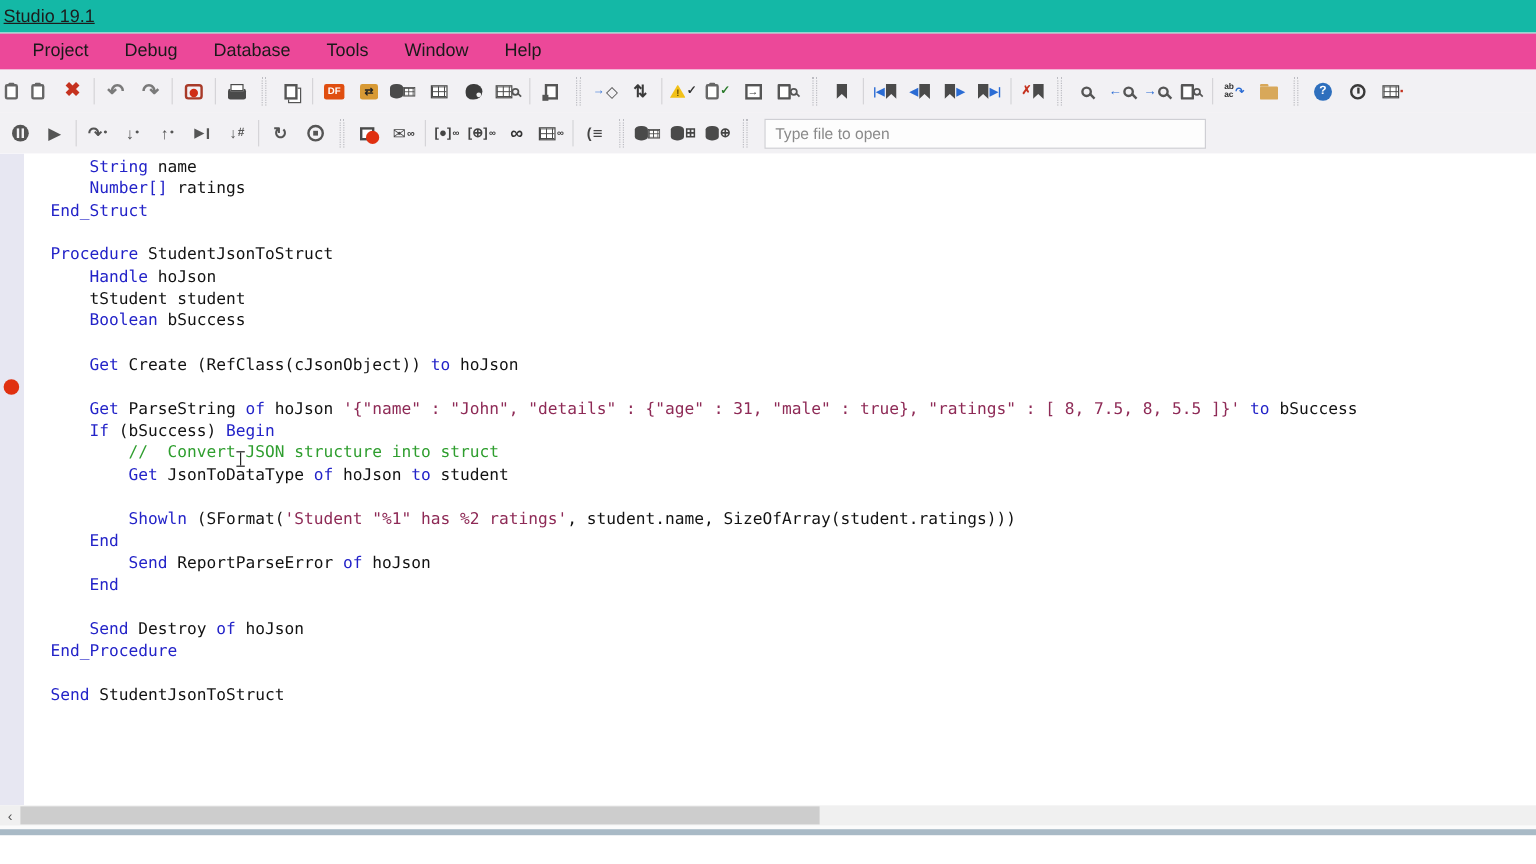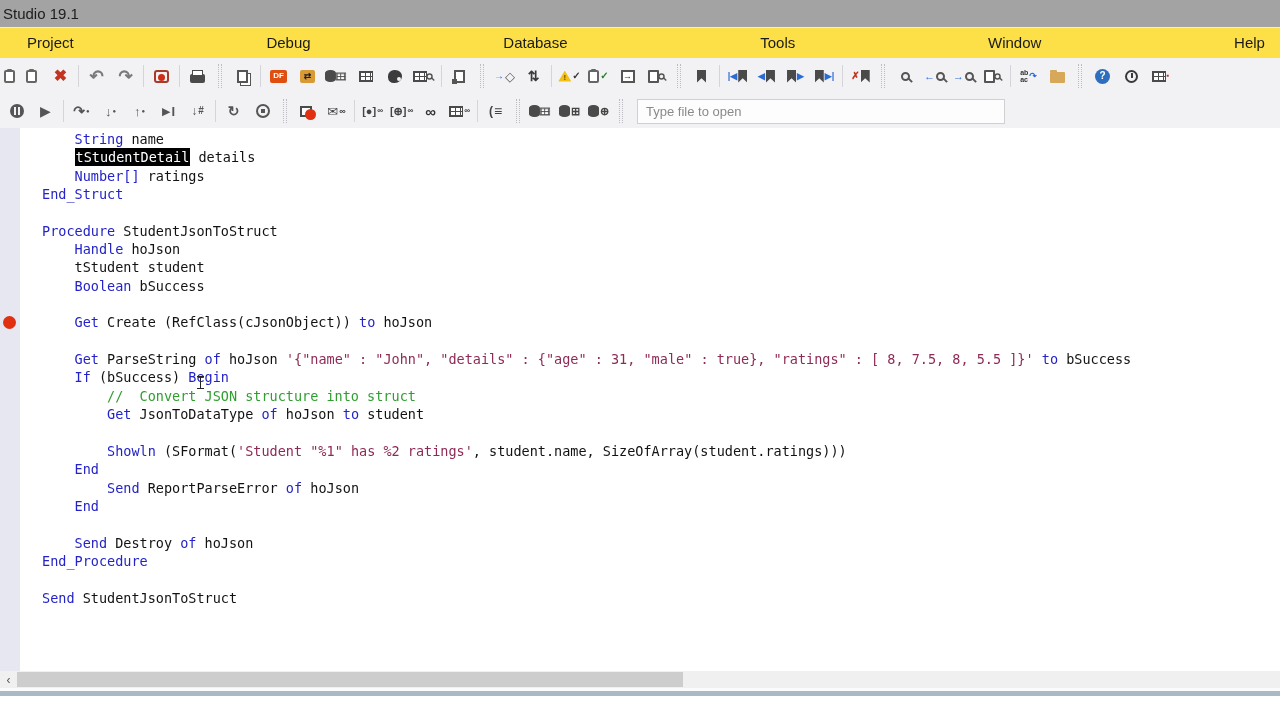--- a/index.html
+++ b/index.html
@@ -1,25 +1,25 @@
 <!DOCTYPE html>
 <html style="--c-keyword: #2323c8; --c-string: #8e2a56; --c-comment: #2f9e2f; --c-text: #121212; --c-highlight-bg: #000000; --c-highlight-text: #ffffff; --c-breakpoint: #e03010; --c-accent: #1a7fc1;"><head>
 <meta charset="utf-8">
 <style>
   * { margin:0; padding:0; box-sizing:border-box; }
   html,body { width:1280px; height:720px; overflow:hidden; background:#fff;
               font-family:"Liberation Sans", sans-serif; }
   #app { width:1280px; height:720px; display:flex; flex-direction:column; position:relative; }
 
   
-  #titlebar { height:28px; background:#a3a3a3; display:flex; align-items:center;
-              padding-left:3px; font-size:15px; color:#1c1c1c; border-bottom:1px solid #ececec; }
-
-  
-  #menubar { height:30px; background:#fde047; display:flex; align-items:center; padding-left:12px;justify-content:space-between; }
+  #titlebar { height:28px; background:#14b8a6; display:flex; align-items:center;
+              padding-left:3px; font-size:15px; color:#1c1c1c; border-bottom:1px solid #ececec;text-decoration:underline; }
+
+  
+  #menubar { height:30px; background:#ec4899; display:flex; align-items:center; padding-left:12px; }
   .menu-item { padding:0 15px; font-size:15px; color:#1a1a1a; line-height:30px; cursor:default; }
 
   
   .toolbar { background:#f2f1f4; display:flex; align-items:center; padding-left:2px; }
   #toolbar1 { height:36px; }
   #toolbar2 { height:34px; }
   .tbtn { width:29px; height:28px; display:flex; align-items:center; justify-content:center;
           gap:1px; flex:0 0 auto; }
   .sep  { width:1px; height:22px; background:#d5d4d8; margin:0 3px; flex:0 0 auto; }
   .grip { width:4px; height:24px; margin:0 6px; flex:0 0 auto;
@@ -360,21 +360,20 @@
     <input id="fileopen" type="text" placeholder="Type file to open" style="">
   </div>
 
 
   <div id="editor">
     <div id="gutter">
         <div class="bpdot" style="top: 187.5px;"></div>
       </div>
     <div id="code">
         <div class="cl"><span class="tn">    </span><span class="tk">String</span><span class="tn"> name</span></div>
-        <div class="cl"><span class="tn">    </span><span class="th">tStudentDetail</span><span class="tn"> details</span></div>
         <div class="cl"><span class="tn">    </span><span class="tk">Number[]</span><span class="tn"> ratings</span></div>
         <div class="cl"><span class="tk">End_Struct</span></div>
         <div class="cl"></div>
         <div class="cl"><span class="tk">Procedure</span><span class="tn"> StudentJsonToStruct</span></div>
         <div class="cl"><span class="tn">    </span><span class="tk">Handle</span><span class="tn"> hoJson</span></div>
         <div class="cl"><span class="tn">    tStudent student</span></div>
         <div class="cl"><span class="tn">    </span><span class="tk">Boolean</span><span class="tn"> bSuccess</span></div>
         <div class="cl"></div>
         <div class="cl"><span class="tn">    </span><span class="tk">Get</span><span class="tn"> Create (RefClass(cJsonObject)) </span><span class="tk">to</span><span class="tn"> hoJson</span></div>
         <div class="cl"></div>

